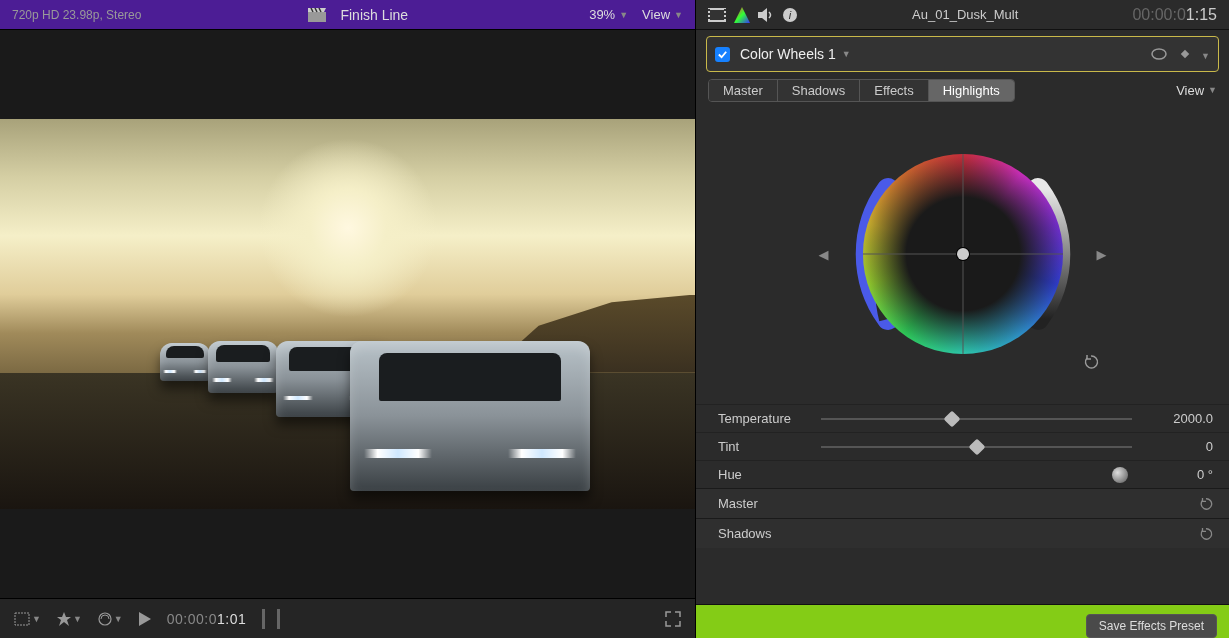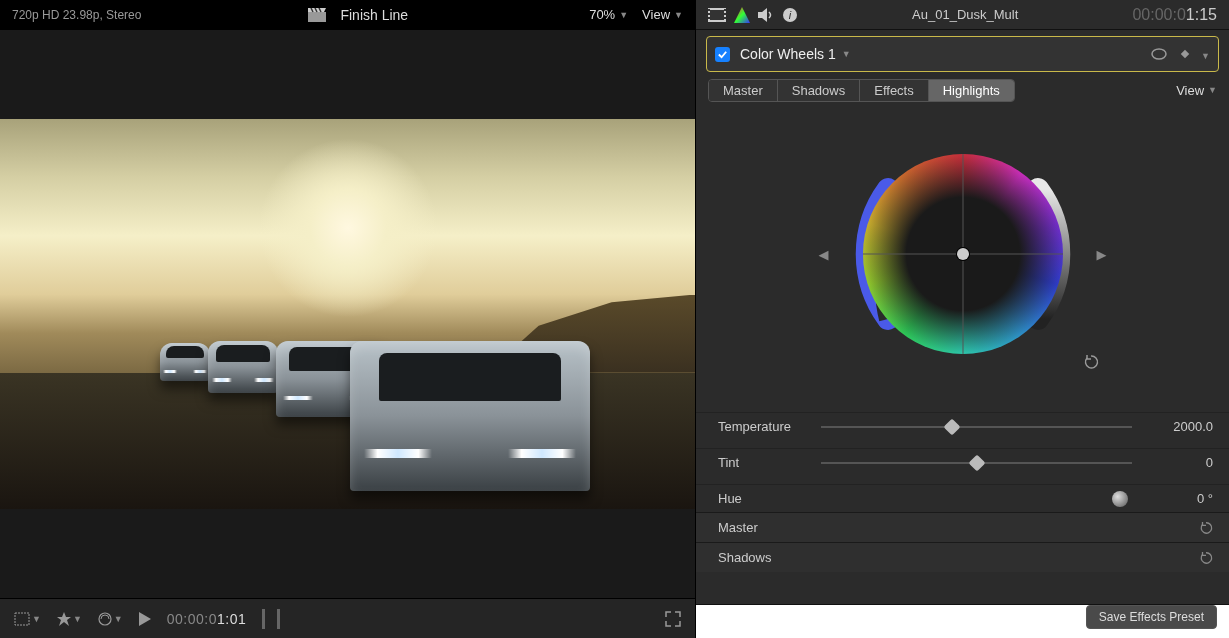--- a/index.html
+++ b/index.html
@@ -2,21 +2,21 @@
 <html><head>
 <meta charset="utf-8">
 <style>
 * { margin:0; padding:0; box-sizing:border-box; font-family:-apple-system,"Helvetica Neue",Arial,sans-serif; }
 body { background:#1a1a1a; color:#ccc; font-size:13px; width:1229px; height:638px; overflow:hidden; }
 .app { display:flex; height:100%; }
 .left { width:695px; background:#252525; display:flex; flex-direction:column; }
 .right { width:534px; background:#2b2b2b; display:flex; flex-direction:column; border-left:1px solid #000; }
 
 
-.viewer-hdr { height:30px; background:#000000; display:flex; align-items:center; padding:0 12px; gap:14px; border-bottom:1px solid #000; }
+.viewer-hdr { height:30px; background:#4c1d95; display:flex; align-items:center; padding:0 12px; gap:14px; border-bottom:1px solid #000; }
 .fmt { color:#999; font-size:12px; }
 .clap { margin-left:auto; color:#999; }
 .title { color:#ddd; font-size:14px; }
 .pushr { margin-left:auto; }
 .zoom, .viewbtn { color:#ddd; font-size:13px; cursor:pointer; display:flex; align-items:center; gap:4px; }
 
 .viewport { flex:1; background:#1a1a1a; display:flex; align-items:center; justify-content:center; }
 .frame { width:695px; height:390px; background:linear-gradient(180deg,#a8a27a 0%,#d5cfa4 15%,#f5efc8 30%,#e0cd9a 45%,#a08a5a 55%,#6a5a38 70%,#3a3022 85%,#1a1510 100%); position:relative; overflow:hidden; }
 .sun { position:absolute; left:50%; top:28%; width:180px; height:180px; background:radial-gradient(circle,#fff8e0 0%,#f5efc8 30%,transparent 70%); transform:translate(-50%,-50%); }
 .road { position:absolute; bottom:0; left:0; right:0; height:35%; background:linear-gradient(180deg,#3a3424 0%,#1a1510 100%); }
@@ -70,32 +70,32 @@
   background: radial-gradient(circle, #1a1a1a 0%, #1a1a1a 40%, transparent 75%);
 }
 .wheel-cross1 { position:absolute; left:50%; top:50%; width:200px; height:1px; background:#555; transform:translate(-50%,-50%); }
 .wheel-cross2 { position:absolute; left:50%; top:50%; width:1px; height:200px; background:#555; transform:translate(-50%,-50%); }
 .wheel-dot { position:absolute; left:50%; top:50%; width:12px; height:12px; border-radius:50%; background:#ccc; transform:translate(-50%,-50%); cursor:grab; box-shadow:0 0 0 1px #000; }
 .side-tri { position:absolute; top:50%; transform:translateY(-50%); color:#888; cursor:pointer; }
 .tri-l { left:-4px; }
 .tri-r { right:-4px; }
 .reset-ic { position:absolute; right:4px; bottom:4px; color:#888; cursor:pointer; }
 
-.param { height:28px; display:flex; align-items:center; padding:0 16px 0 22px; border-top:1px solid #222; gap:3px;margin-top:8px; }
+.param { height:28px; display:flex; align-items:center; padding:0 16px 0 22px; border-top:1px solid #222; gap:3px; }
 .param .lbl { width:100px; color:#ccc; }
 .param .track { flex:1; height:2px; background:#555; position:relative; margin-right:8px; }
 .param .knob { position:absolute; top:50%; width:12px; height:12px; background:#bbb; transform:translate(-50%,-50%) rotate(45deg); border-radius:2px; cursor:grab; }
 .param .dial { width:16px; height:16px; border-radius:50%; background:radial-gradient(circle at 35% 35%, #ddd, #555); position:relative; cursor:grab; margin-left:auto; margin-right:12px;}
 .param .val { width:70px; text-align:right; color:#ccc; }
 
 .section { height:30px; display:flex; align-items:center; padding:0 16px 0 22px; border-top:1px solid #1a1a1a; background:#2f2f2f; }
 .section .name { color:#ccc; }
 .section .rst { margin-left:auto; color:#777; cursor:pointer; }
 
-.footer { margin-top:auto; height:34px; background:#ffffff; display:flex; align-items:flex-start; justify-content:flex-end; padding:0 12px; border-top:1px solid #111; }
+.footer { margin-top:auto; height:34px; background:#84cc16; display:flex; align-items:flex-end; justify-content:flex-end; padding:0 12px; border-top:1px solid #111; }
 .preset-btn { background:#4a4a4a; color:#ddd; font-size:12px; padding:4px 12px; border-radius:4px; border:1px solid #555; cursor:pointer; }
 
 .chev { font-size:9px; color:#888; }
 svg { display:block; }
 </style>
 </head>
 <body>
 
 <div class="app">
 
@@ -105,21 +105,21 @@
       <span class="clap">
         <svg width="18" height="14" viewBox="0 0 18 14">
             <rect x="0" y="4" width="18" height="10" fill="#999"></rect>
             <path d="M0 0 L18 0 L16 4 L0 4 Z" fill="#ccc"></path>
             <path d="M3 0 L5 4 M7 0 L9 4 M11 0 L13 4" stroke="#333" stroke-width="1.5"></path>
           </svg>
       </span>
       <span class="title">Finish Line</span>
       <span class="pushr"></span>
       <span class="zoom">
-          <span>70%</span>
+          <span>39%</span>
           <span class="chev">▼</span>
         </span>
       <span class="viewbtn">
           <span>View</span>
           <span class="chev">▼</span>
         </span>
     </div>
 
     <div class="viewport">
       <div class="frame">

